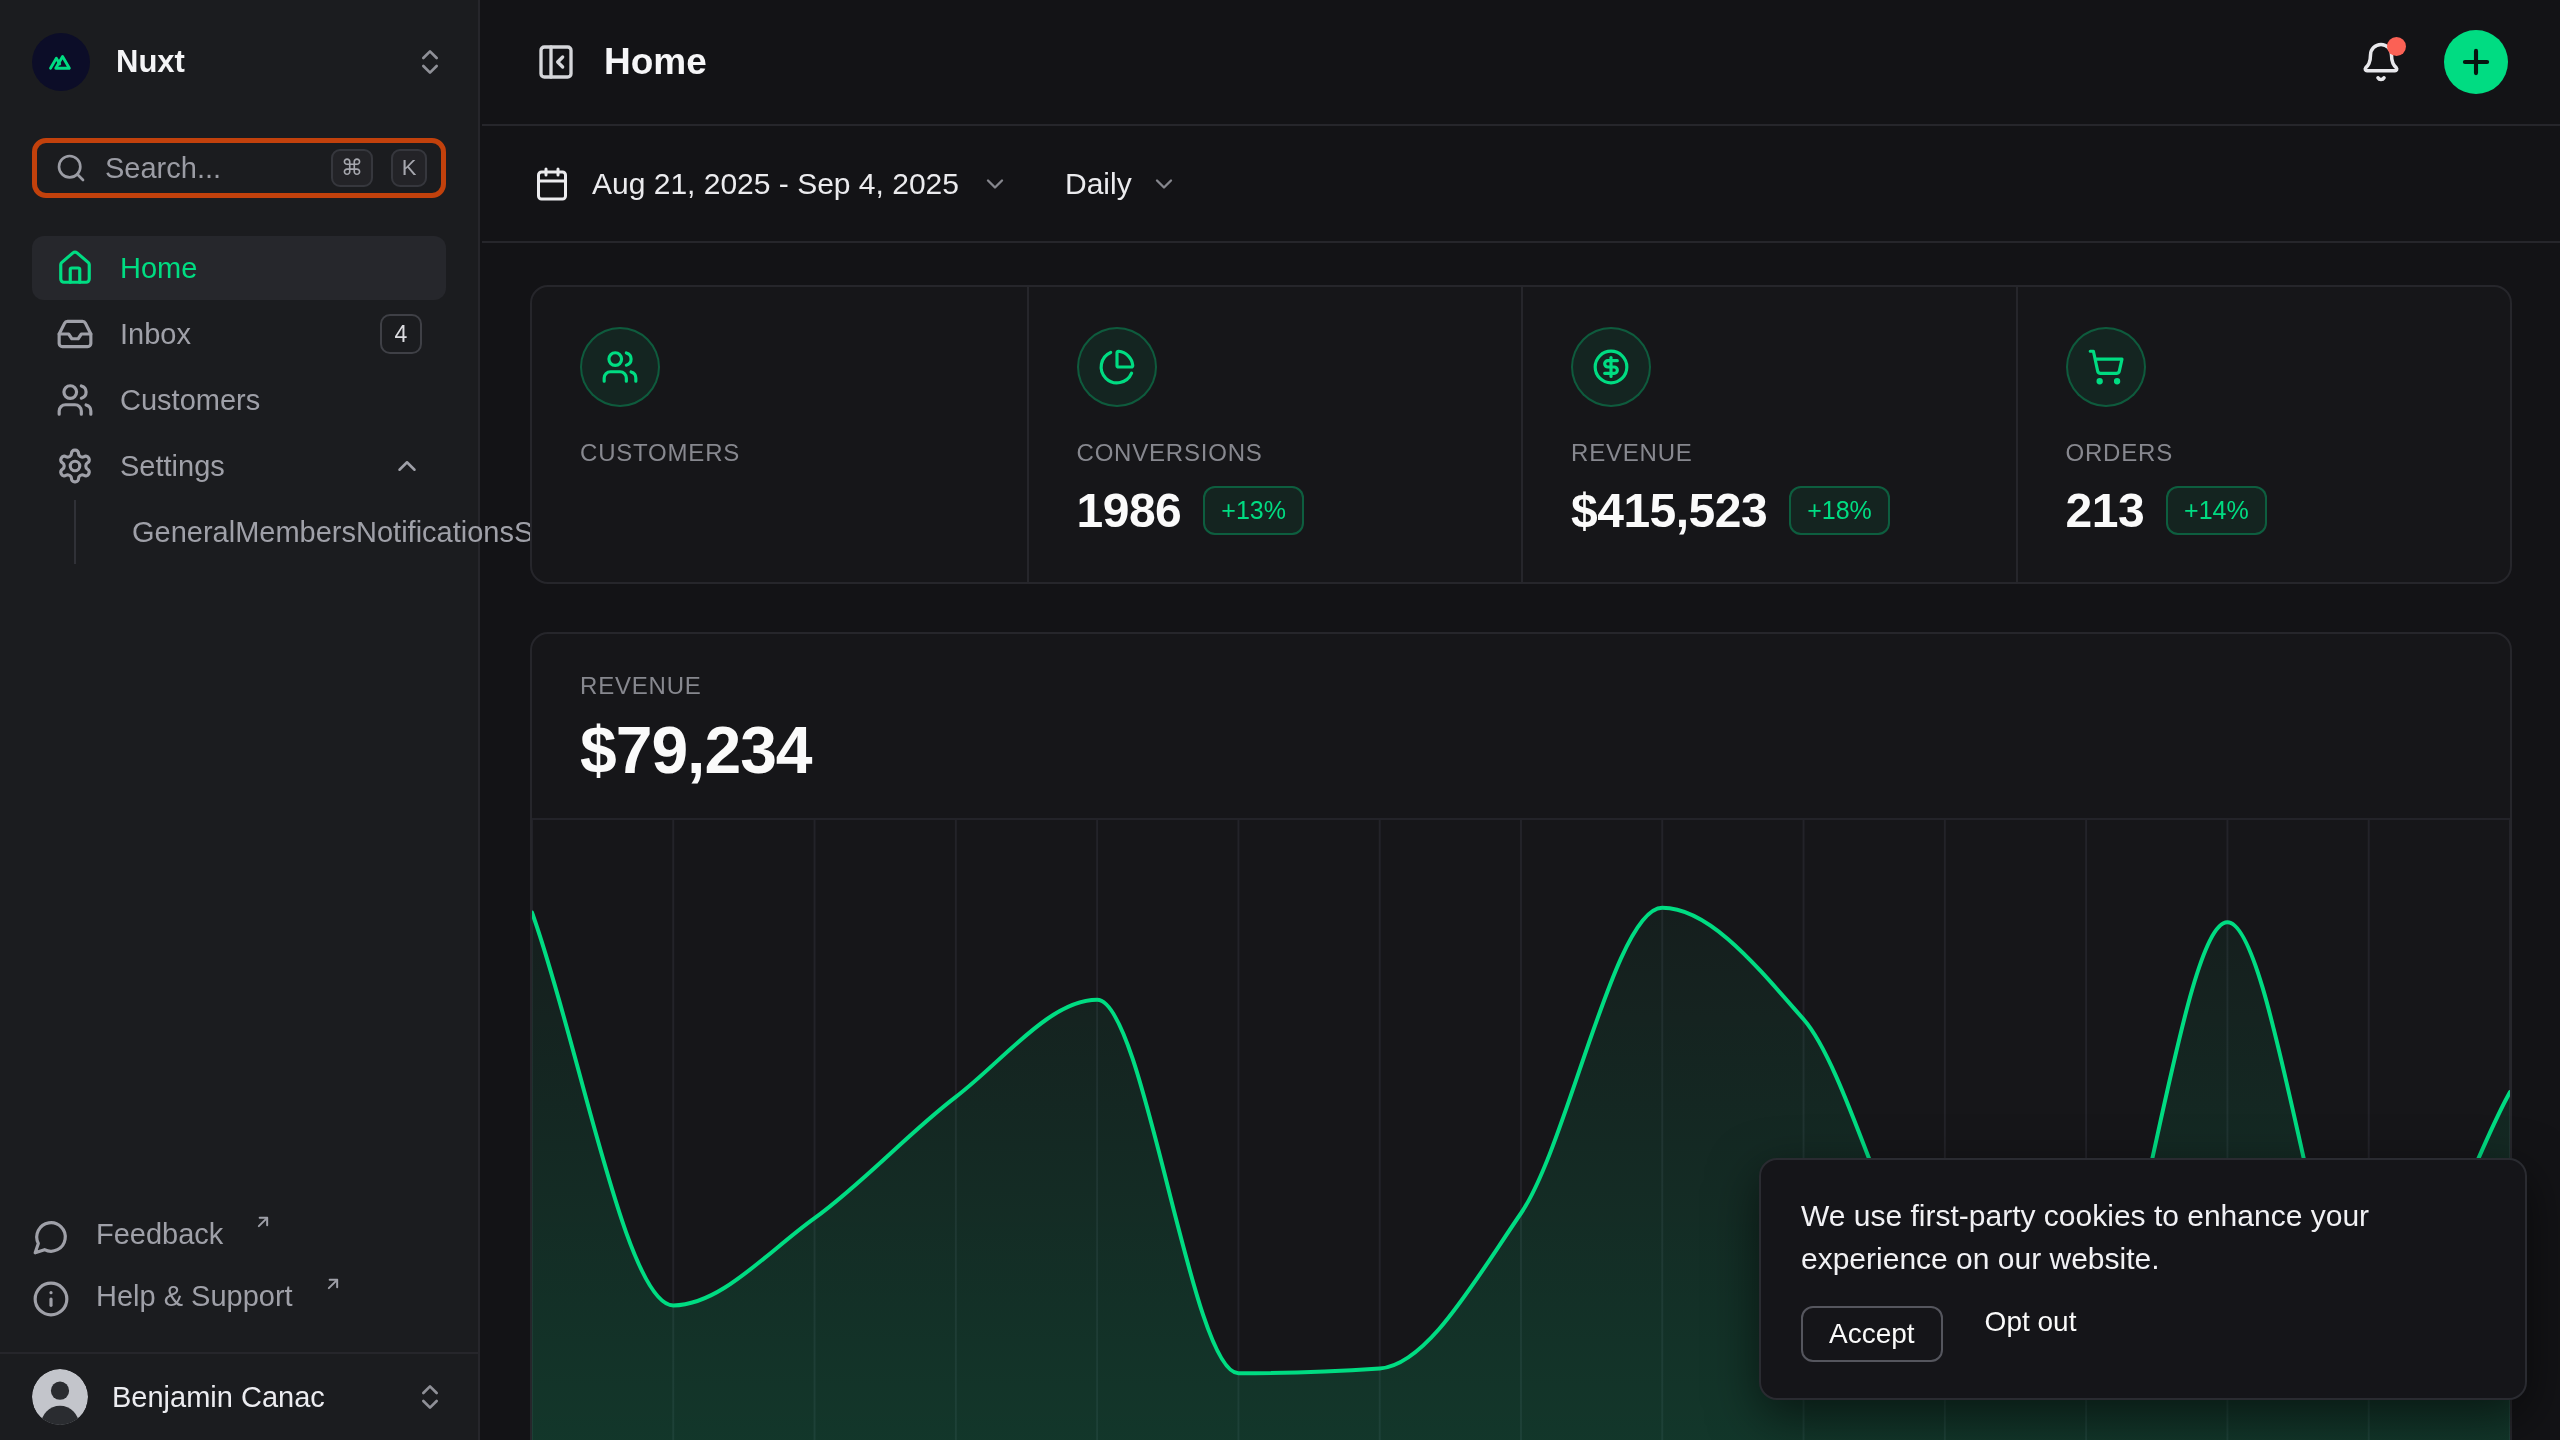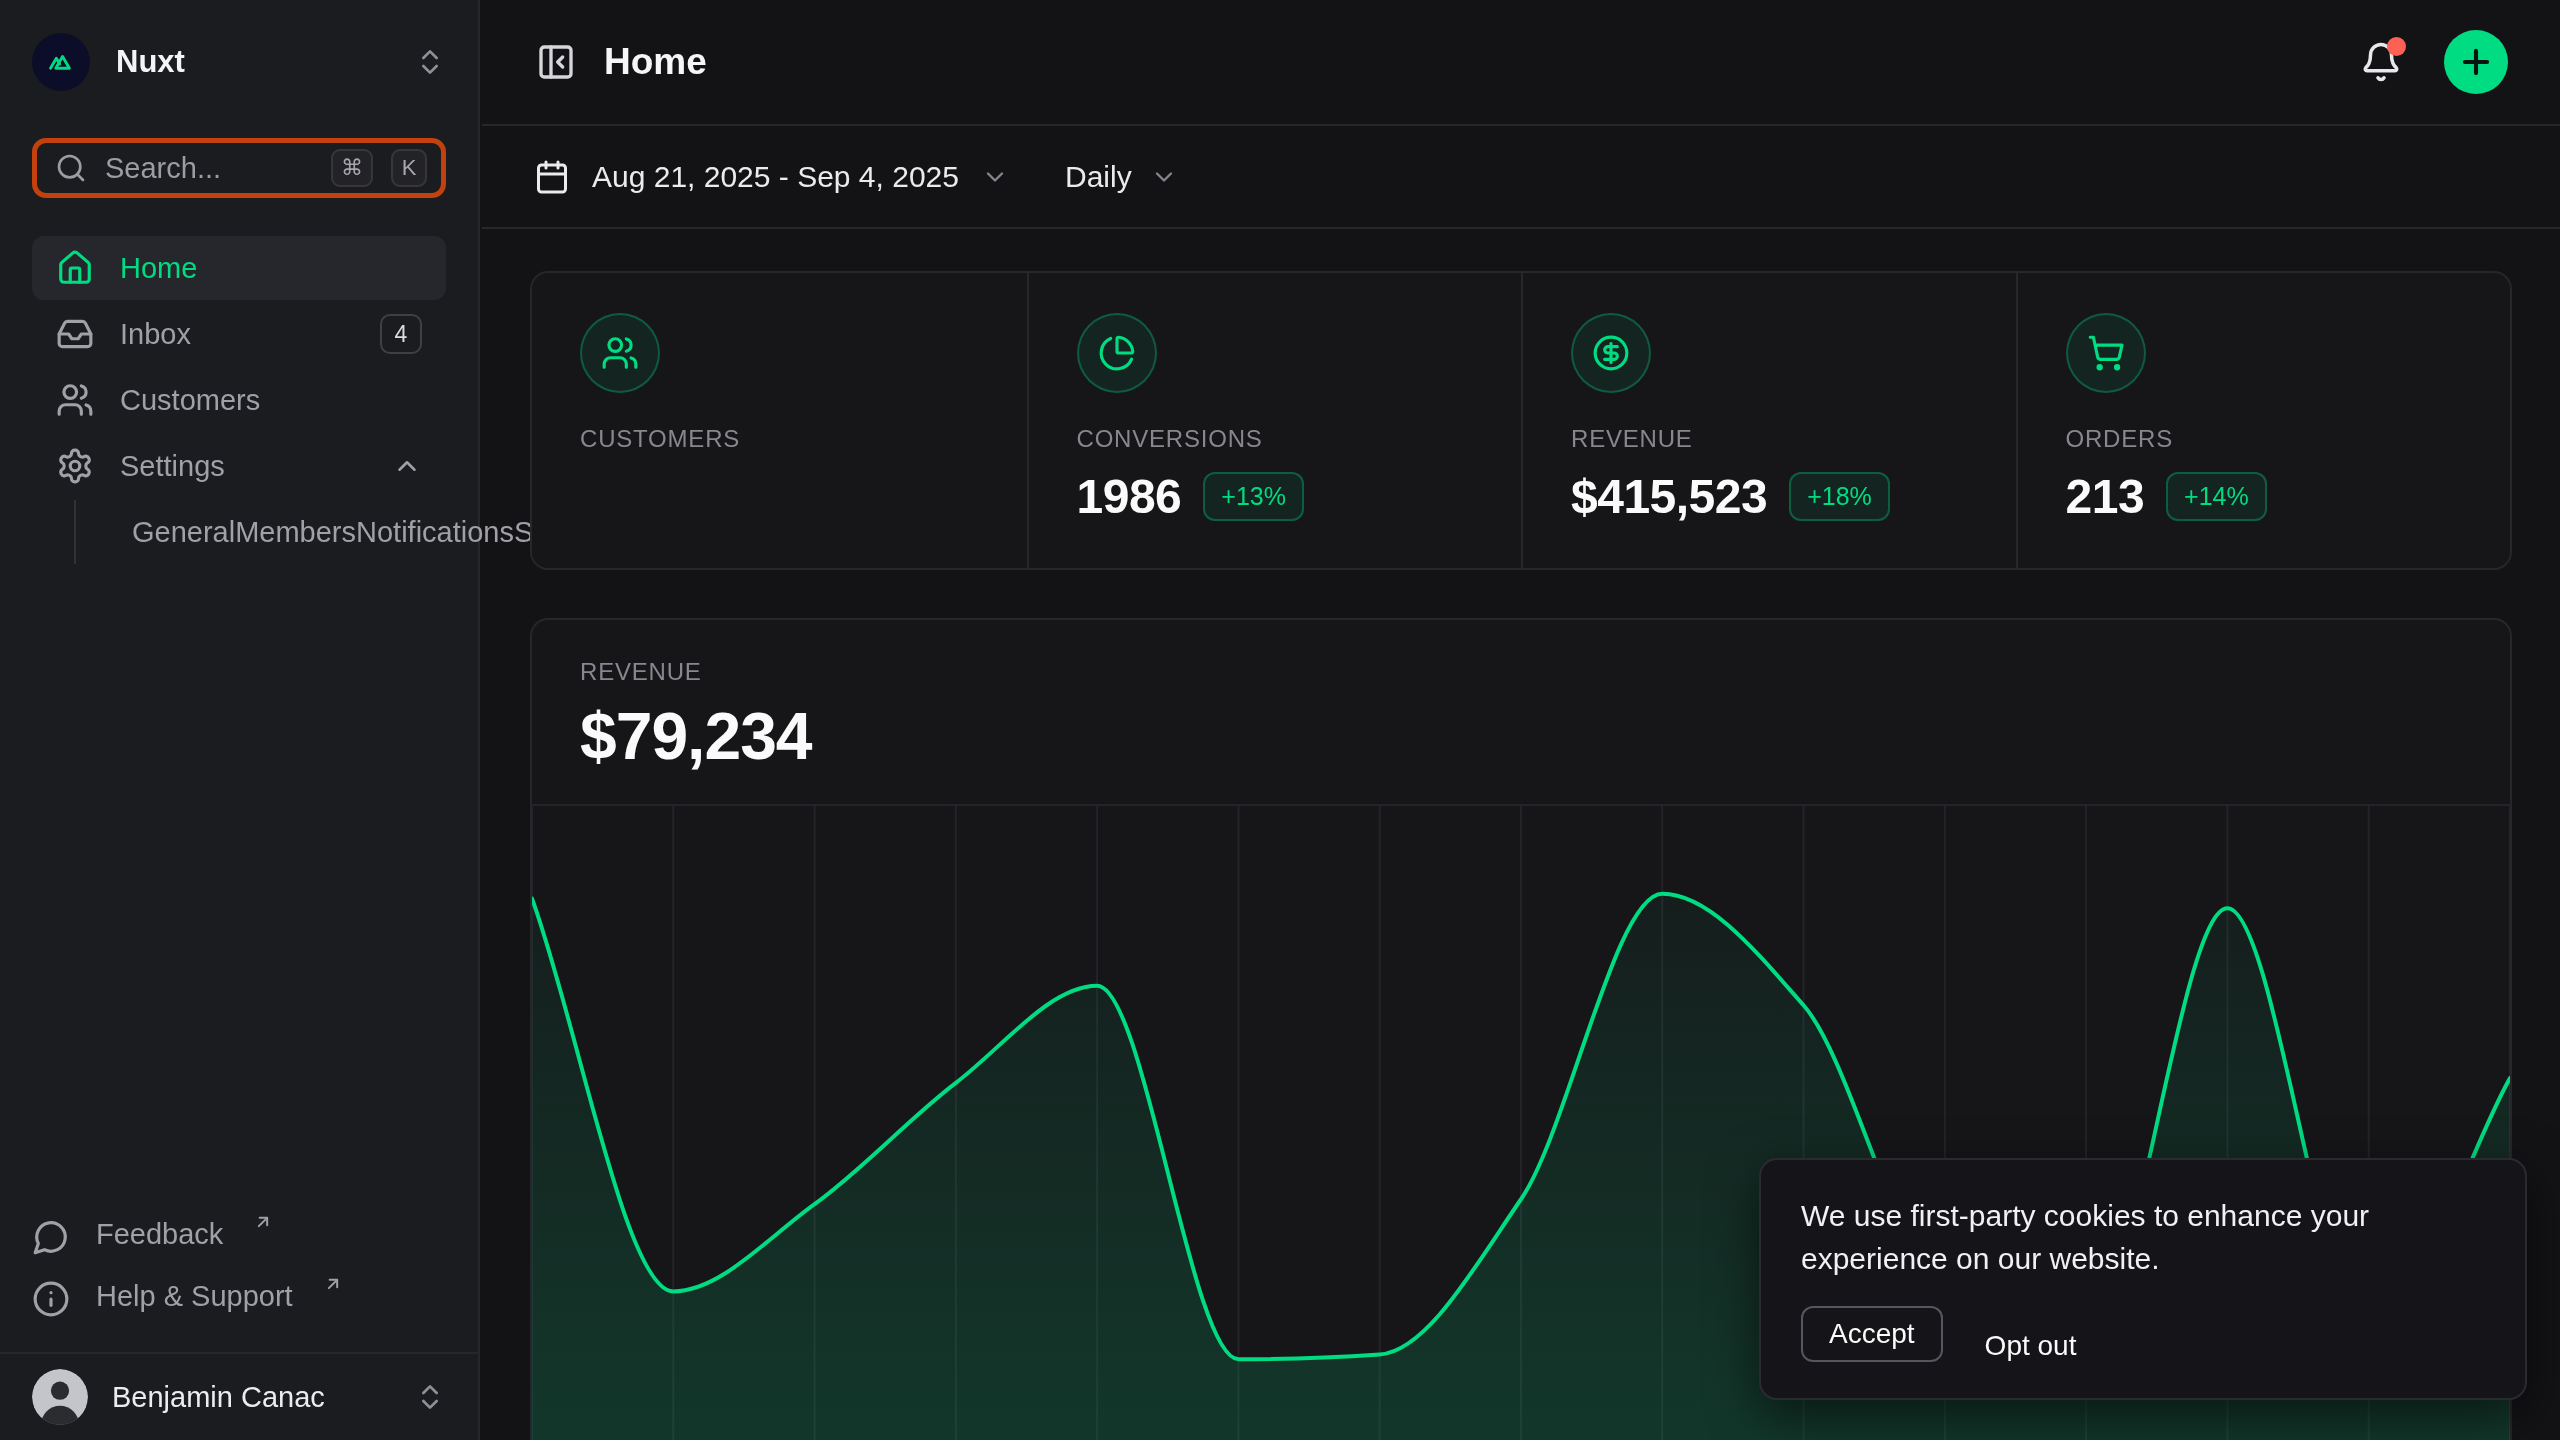--- a/index.html
+++ b/index.html
@@ -59,21 +59,21 @@
   
   .main { position:absolute; left:482px; top:0; right:0; bottom:0; }
   .topbar { height:126px; border-bottom:2px solid #26262b; display:flex; align-items:center; padding:0 52px; }
   .collapse-btn { width:44px; height:44px; color:#d6d7db; cursor:pointer; display:grid; place-items:center; }
   .page-title { margin-left:26px; font-size:37px; font-weight:700; color:#f6f6f8; }
   .top-right { margin-left:auto; display:flex; align-items:center; gap:40px; }
   .bell-btn { position:relative; width:46px; height:46px; color:#e8e8ec; cursor:pointer; display:grid; place-items:center; }
   .bell-dot { position:absolute; top:-2px; right:-2px; width:19px; height:19px; border-radius:50%; }
   .plus-btn { width:64px; height:64px; border-radius:50%; display:grid; place-items:center; cursor:pointer; border:none; }
 
-  .toolbar { height:103px; border-bottom:2px solid #26262b; display:flex; align-items:center; padding:0 52px; gap:56px; }
+  .toolbar { height:117px; border-bottom:2px solid #26262b; display:flex; align-items:center; padding:0 52px; gap:56px; }
   .range-btn { display:flex; align-items:center; gap:22px; color:#ebebee; font-size:30px; font-weight:500; cursor:pointer; }
   .range-btn .chev, .daily-btn .chev { color:#85868d; }
   .daily-btn { display:flex; align-items:center; gap:18px; color:#ebebee; font-size:30px; font-weight:500; cursor:pointer; }
 
   .content { padding:42px 48px; }
   .stats {
     display:grid; grid-template-columns:repeat(4,1fr);
     border:2px solid #26262b; border-radius:18px; background:#161619; overflow:hidden;
   }
   .stat-cell { padding:40px 48px 44px; cursor:pointer; }
@@ -96,21 +96,21 @@
   .revenue-total { margin-top:12px; font-size:66px; font-weight:700; color:#fafafa; letter-spacing:-1px; }
   .chart { margin-top:30px; border-top:2px solid #232329; }
 
   
   .cookie {
     position:absolute; right:33px; bottom:40px; width:768px;
     background:#151519; border:2px solid #2a2b31; border-radius:18px;
     padding:34px 40px 36px; box-shadow:0 16px 50px rgba(0,0,0,0.55); z-index:20;
   }
   .cookie-msg { font-size:30px; line-height:43px; color:#f1f1f4; font-weight:400; }
-  .cookie-actions { margin-top:26px; display:flex; align-items:flex-end; gap:42px; }
+  .cookie-actions { margin-top:26px; display:flex; align-items:flex-start; gap:42px; }
   .accept-btn {
     background:transparent; border:2px solid #55565e; border-radius:12px;
     padding:10px 26px; font-size:28px; font-weight:500; color:#fafafa; cursor:pointer;
     font-family:inherit;
   }
   .optout-btn { background:none; border:none; font-size:28px; font-weight:500; color:#fafafa; cursor:pointer; font-family:inherit; }
 </style>
 </head>
 <body>
 

